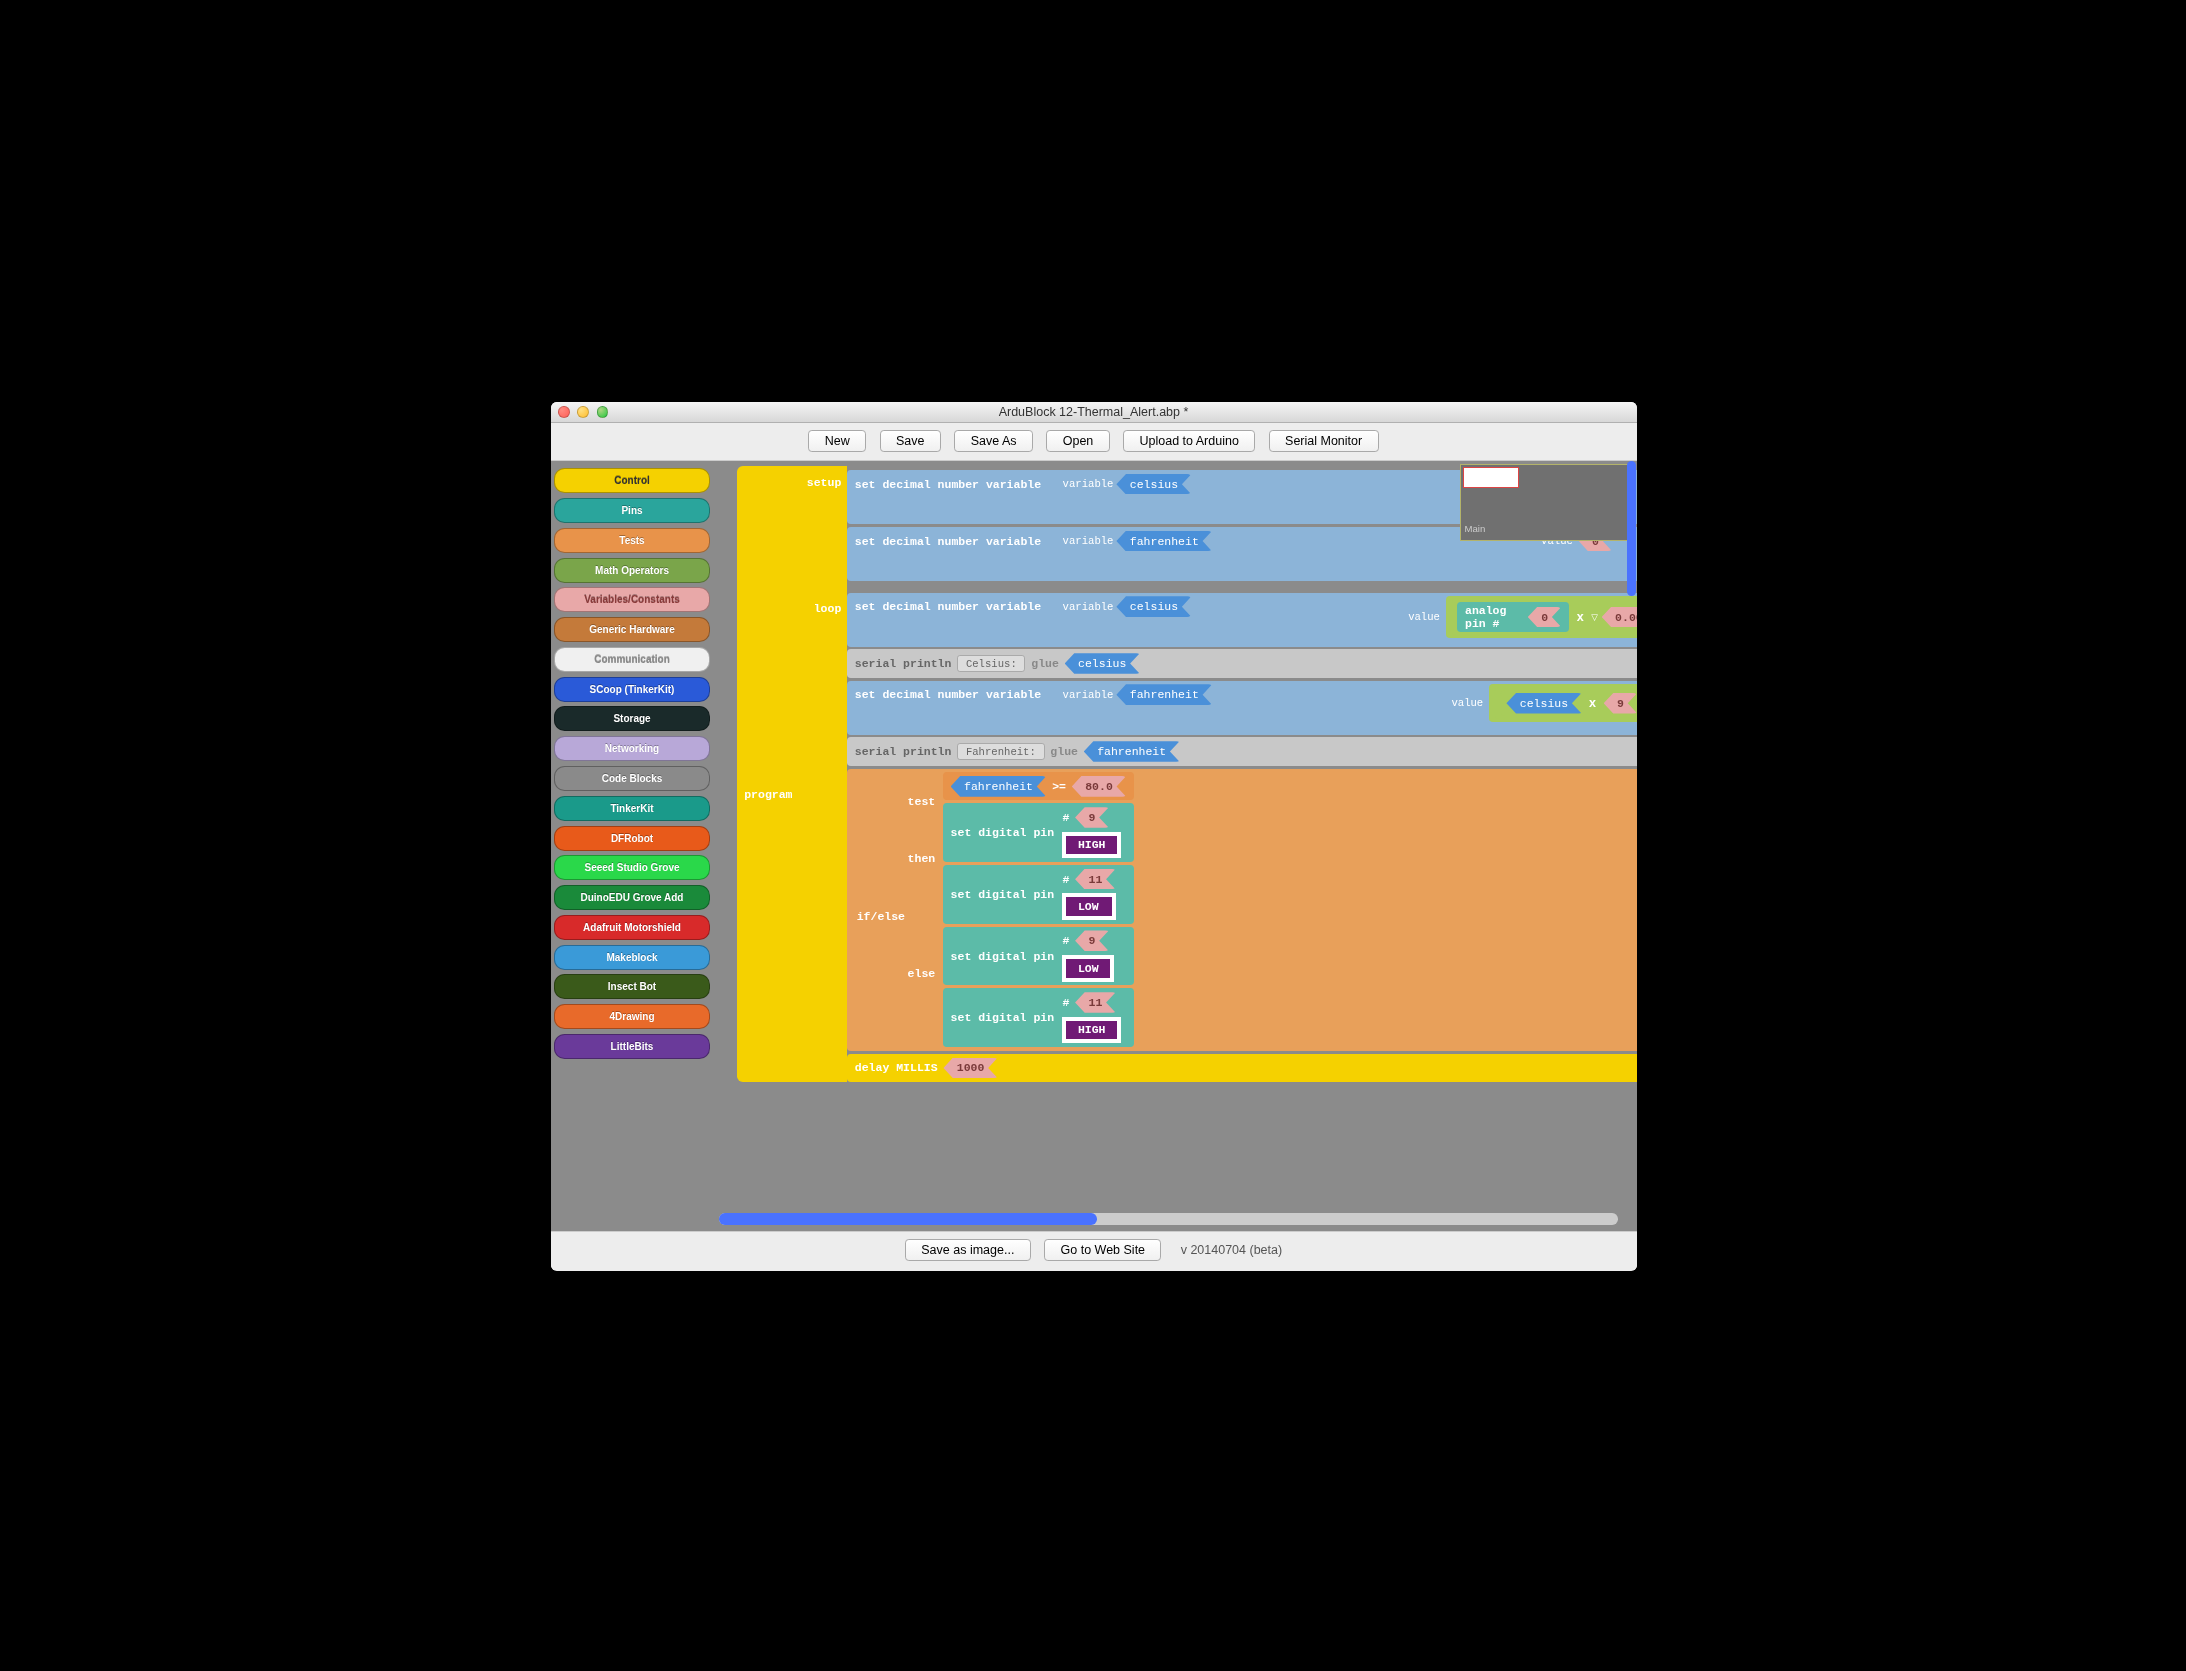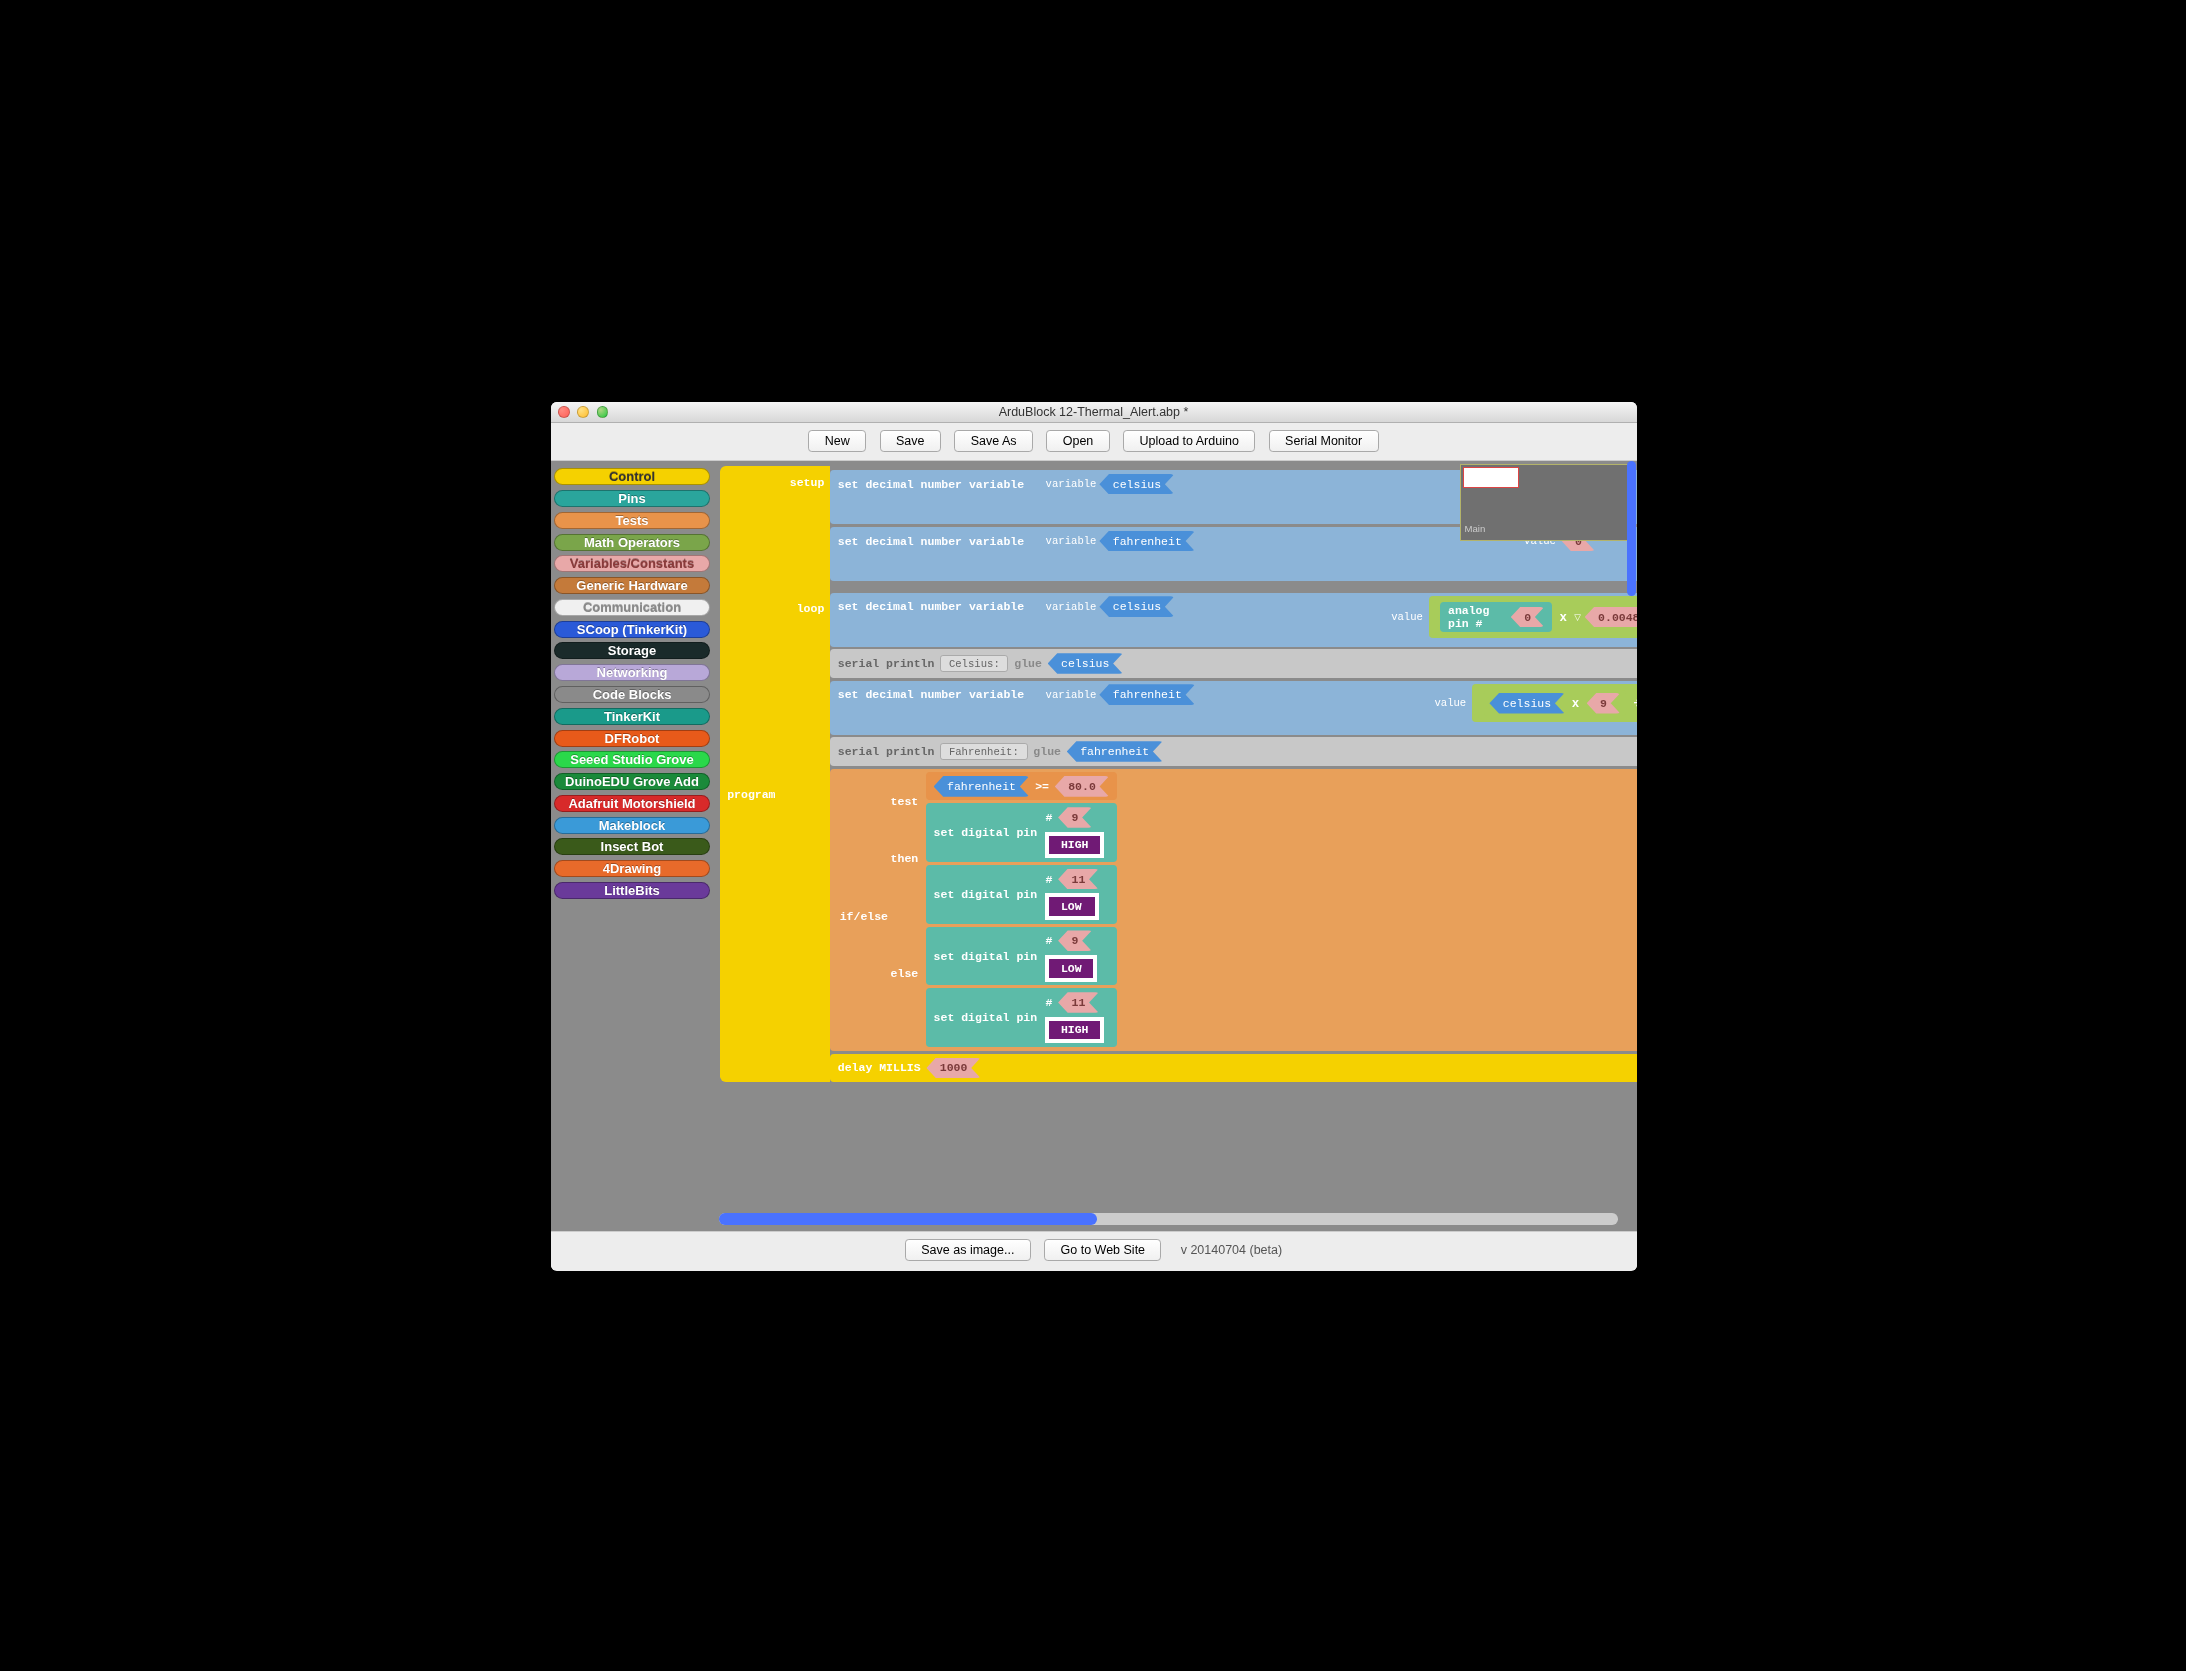--- a/index.html
+++ b/index.html
@@ -9,37 +9,37 @@
 .traffic { display: flex; gap: 7.7px; position: absolute; left: 7.7px; top: 4.8px; }
 .traf { width: 11.5px; height: 11.5px; border-radius: 50%; border: 0.5px solid rgba(0,0,0,0.2); }
 .t-close { background: radial-gradient(circle at 30% 30%, #ff8a80, #ff5f57); }
 .t-min { background: radial-gradient(circle at 30% 30%, #ffe082, #ffbd2e); }
 .t-max { background: radial-gradient(circle at 30% 30%, #aed581, #28c840); }
 .title { width: 100%; text-align: center; font-size: 12.5px; color: #333; }
 .toolbar { height: 38px; display: flex; align-items: center; justify-content: center; gap: 13.4px; background: #ededed; border-bottom: 1px solid #ccc; }
 .btn { background: linear-gradient(#fff,#f0f0f0); border: 1px solid #a9a9a9; border-radius: 3.8px; padding: 2.9px 15.4px; font-size: 12.5px; box-shadow: 0 1px 0 #fff inset; cursor: pointer; }
 .content { display: flex; height: 770px; }
 .palette { width: 163px; background: #8b8b8b; padding: 5.8px 0; display: flex; flex-direction: column; gap: 1px; }
-.pcat { height: 17px; margin: 1.9px 3.8px; border-radius: 10.6px; display: flex; align-items: center; justify-content: center; font-size: 13px; font-weight: bold; color: #fff; text-shadow: 0 -1px 0 rgba(0,0,0,0.3); cursor: pointer; border: 1px solid rgba(0,0,0,0.3); text-align: right; }
+.pcat { height: 25px; margin: 1.9px 3.8px; border-radius: 10.6px; display: flex; align-items: center; justify-content: center; font-size: 10px; font-weight: bold; color: #fff; text-shadow: 0 -1px 0 rgba(0,0,0,0.3); cursor: pointer; border: 1px solid rgba(0,0,0,0.3); text-align: right; }
 .canvas-wrap { flex: 1; position: relative; background: #8b8b8b; overflow: hidden; }
 .canvas { position: absolute; top: 0; left: 0; right: 0; bottom: 0; }
 .minimap { position: absolute; top: 3.8px; right: 3.8px; width: 173px; height: 77px; background: #707070; border: 1px solid #b3b36a; }
 .minimap-view { position: absolute; top: 1.9px; left: 1.9px; width: 56px; height: 21px; border: 1px solid #d44; background: #fff; }
 .minimap-yellow { position: absolute; top: 1.9px; left: 1.9px; width: 38px; height: 9.6px; background: #ffd400; }
 .minimap-label { position: absolute; bottom: 6px; left: 3.8px; font-size: 9.6px; color: #ccc; }
 .vscroll { position: absolute; right: -1.9px; top: 0; width: 13.4px; height: 680px; }
 .vthumb { width: 9.6px; height: 135px; background: #4a72ff; border-radius: 4.8px; margin-left: 1.9px; margin-top: 0; }
 .hscroll { position: absolute; bottom: 5.8px; left: 5.8px; right: 19px; height: 11.5px; background: #ccc; border-radius: 5.8px; }
 .hthumb { width: 42%; height: 100%; background: #4a72ff; border-radius: 5.8px; }
 .bottombar { height: 38px; display: flex; align-items: center; justify-content: center; gap: 13.4px; background: #ededed; border-top: 1px solid #ccc; }
 .version { color: #555; font-size: 12.5px; margin-left: 5.8px; }
 
 
 .mono { font-family: 'Courier New', monospace; font-weight: bold; font-size: 11.5px; }
-.program { position: absolute; top: 5.8px; left: 6px; display: flex; }
+.program { position: absolute; top: 5.8px; left: 23px; display: flex; }
 .stack { display: flex; flex-direction: column; gap: 2.9px; }
 .cmd { background: #8cb4d8; border-radius: 3.8px; padding: 3.8px 7.7px; color: #fff; display: flex; align-items: center; gap: 5.8px; min-height: 27px; position: relative; }
 .cmd.tall { min-height: 54px; flex-direction: row; align-items: flex-start; justify-content: center; }
 .cmd-label { width: 202px; }
 .rowline { display: flex; align-items: center; gap: 5.8px; width: 100%; }
 .slot-label { width: 48px; text-align: right; font-family: 'Courier New', monospace; font-size: 10.6px; }
 .tag { padding: 1.9px 9.6px; border-radius: 3.8px; color: #fff; font-family: 'Courier New', monospace; font-size: 11.5px; display: inline-flex; align-items: center; }
 .tag-var { background: #4a90d9; clip-path: polygon(9.6px 0, 100% 0, calc(100% - 9.6px) 50%, 100% 100%, 9.6px 100%, 0 50%); padding: 3.8px 13.4px; }
 .tag-pink { background: #e8a8a8; color: #7a3a3a; clip-path: polygon(9.6px 0, 100% 0, calc(100% - 9.6px) 50%, 100% 100%, 9.6px 100%, 0 50%); padding: 3.8px 13.4px; font-weight: bold; }
 .tag-purple { background: #701a75; border: 4px solid #ffffff; border-radius: 0; padding: 2.9px 11.5px; font-weight: bold; color: #fff; }

